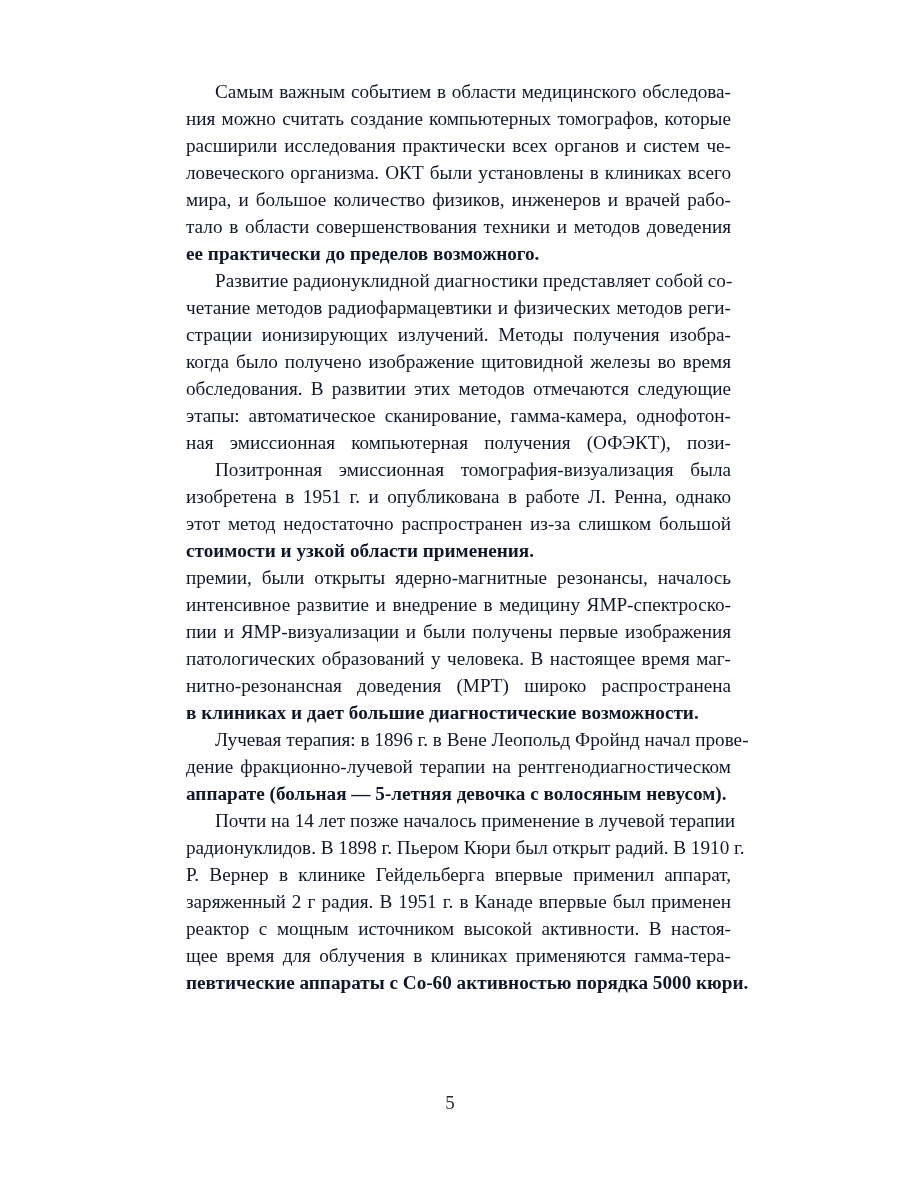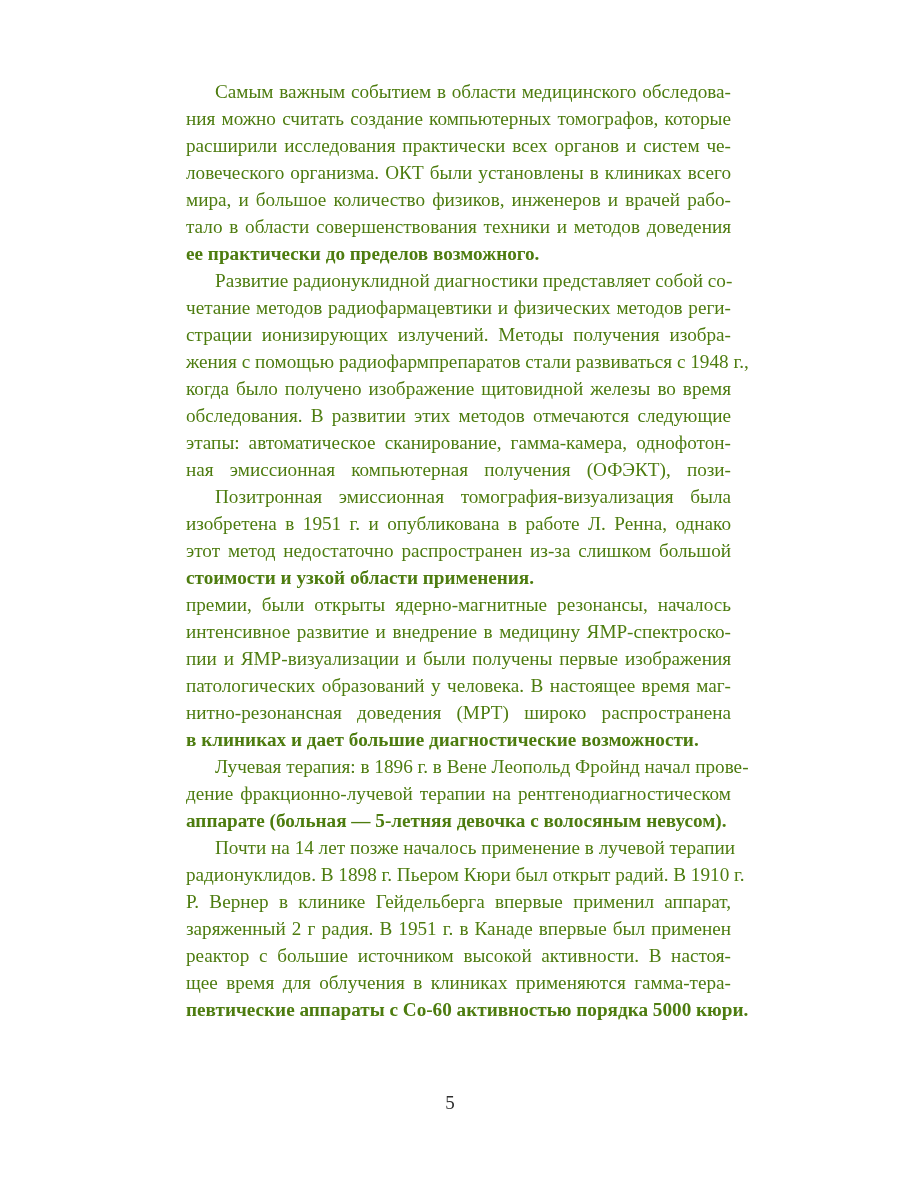--- a/index.html
+++ b/index.html
@@ -10,21 +10,21 @@
     overflow: hidden;
   }
   .page-body {
     position: absolute;
     left: 157px;
     top: 78px;
     width: 574px;
     font-family: "Liberation Serif", "DejaVu Serif", serif;
     font-size: 19.2px;
     line-height: 27px;
-    color: #4d7c0f;
+    color: #0f172a;
   }
   .para {
     margin: 0;
     text-indent: 29px;
     text-align: justify;
   }
   .line {
     display: block;
     white-space: nowrap;
     text-align: justify;
@@ -56,21 +56,20 @@
     <span class="line">ловеческого организма. ОКТ были установлены в клиниках всего</span>
     <span class="line">мира, и большое количество физиков, инженеров и врачей рабо-</span>
     <span class="line">тало в области совершенствования техники и методов доведения</span>
     <span class="line last">ее практически до пределов возможного.</span>
   </div>
 
   <div class="para">
     <span class="line first">Развитие радионуклидной диагностики представляет собой со-</span>
     <span class="line">четание методов радиофармацевтики и физических методов реги-</span>
     <span class="line">страции ионизирующих излучений. Методы получения изобра-</span>
-    <span class="line">жения с помощью радиофармпрепаратов стали развиваться с 1948 г.,</span>
     <span class="line">когда было получено изображение щитовидной железы во время</span>
     <span class="line">обследования. В развитии этих методов отмечаются следующие</span>
     <span class="line">этапы: автоматическое сканирование, гамма-камера, однофотон-</span>
     <span class="line">ная эмиссионная компьютерная получения (ОФЭКТ), пози-</span>
   </div>
 
   <div class="para">
     <span class="line first">Позитронная эмиссионная томография-визуализация была</span>
     <span class="line">изобретена в 1951 г. и опубликована в работе Л. Ренна, однако</span>
     <span class="line">этот метод недостаточно распространен из-за слишком большой</span>
@@ -90,19 +89,19 @@
     <span class="line first">Лучевая терапия: в 1896 г. в Вене Леопольд Фройнд начал прове-</span>
     <span class="line">дение фракционно-лучевой терапии на рентгенодиагностическом</span>
     <span class="line last">аппарате (больная — 5-летняя девочка с волосяным невусом).</span>
   </div>
 
   <div class="para">
     <span class="line first">Почти на 14 лет позже началось применение в лучевой терапии</span>
     <span class="line">радионуклидов. В 1898 г. Пьером Кюри был открыт радий. В 1910 г.</span>
     <span class="line">Р. Вернер в клинике Гейдельберга впервые применил аппарат,</span>
     <span class="line">заряженный 2 г радия. В 1951 г. в Канаде впервые был применен</span>
-    <span class="line">реактор с большие источником высокой активности. В настоя-</span>
+    <span class="line">реактор с мощным источником высокой активности. В настоя-</span>
     <span class="line">щее время для облучения в клиниках применяются гамма-тера-</span>
     <span class="line last">певтические аппараты с Со-60 активностью порядка 5000 кюри.</span>
   </div>
 </div>
 
 <div class="page-number">5</div>
 
 </body></html>

